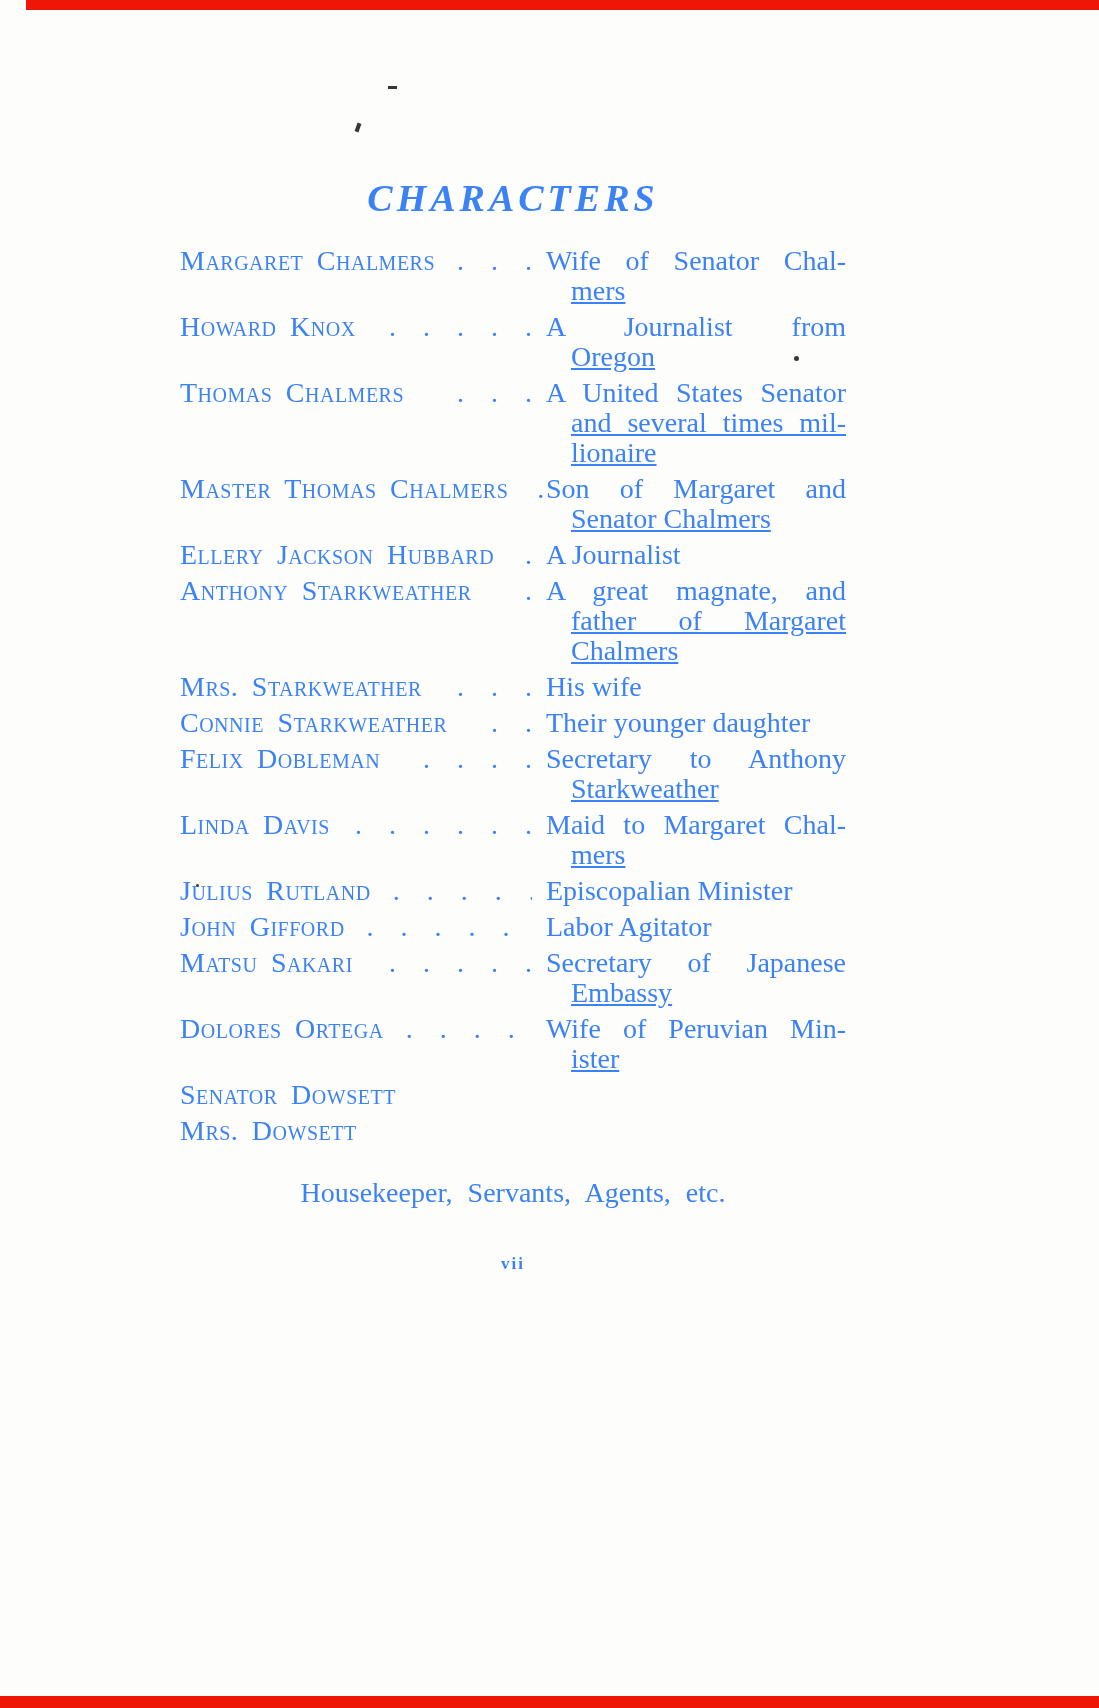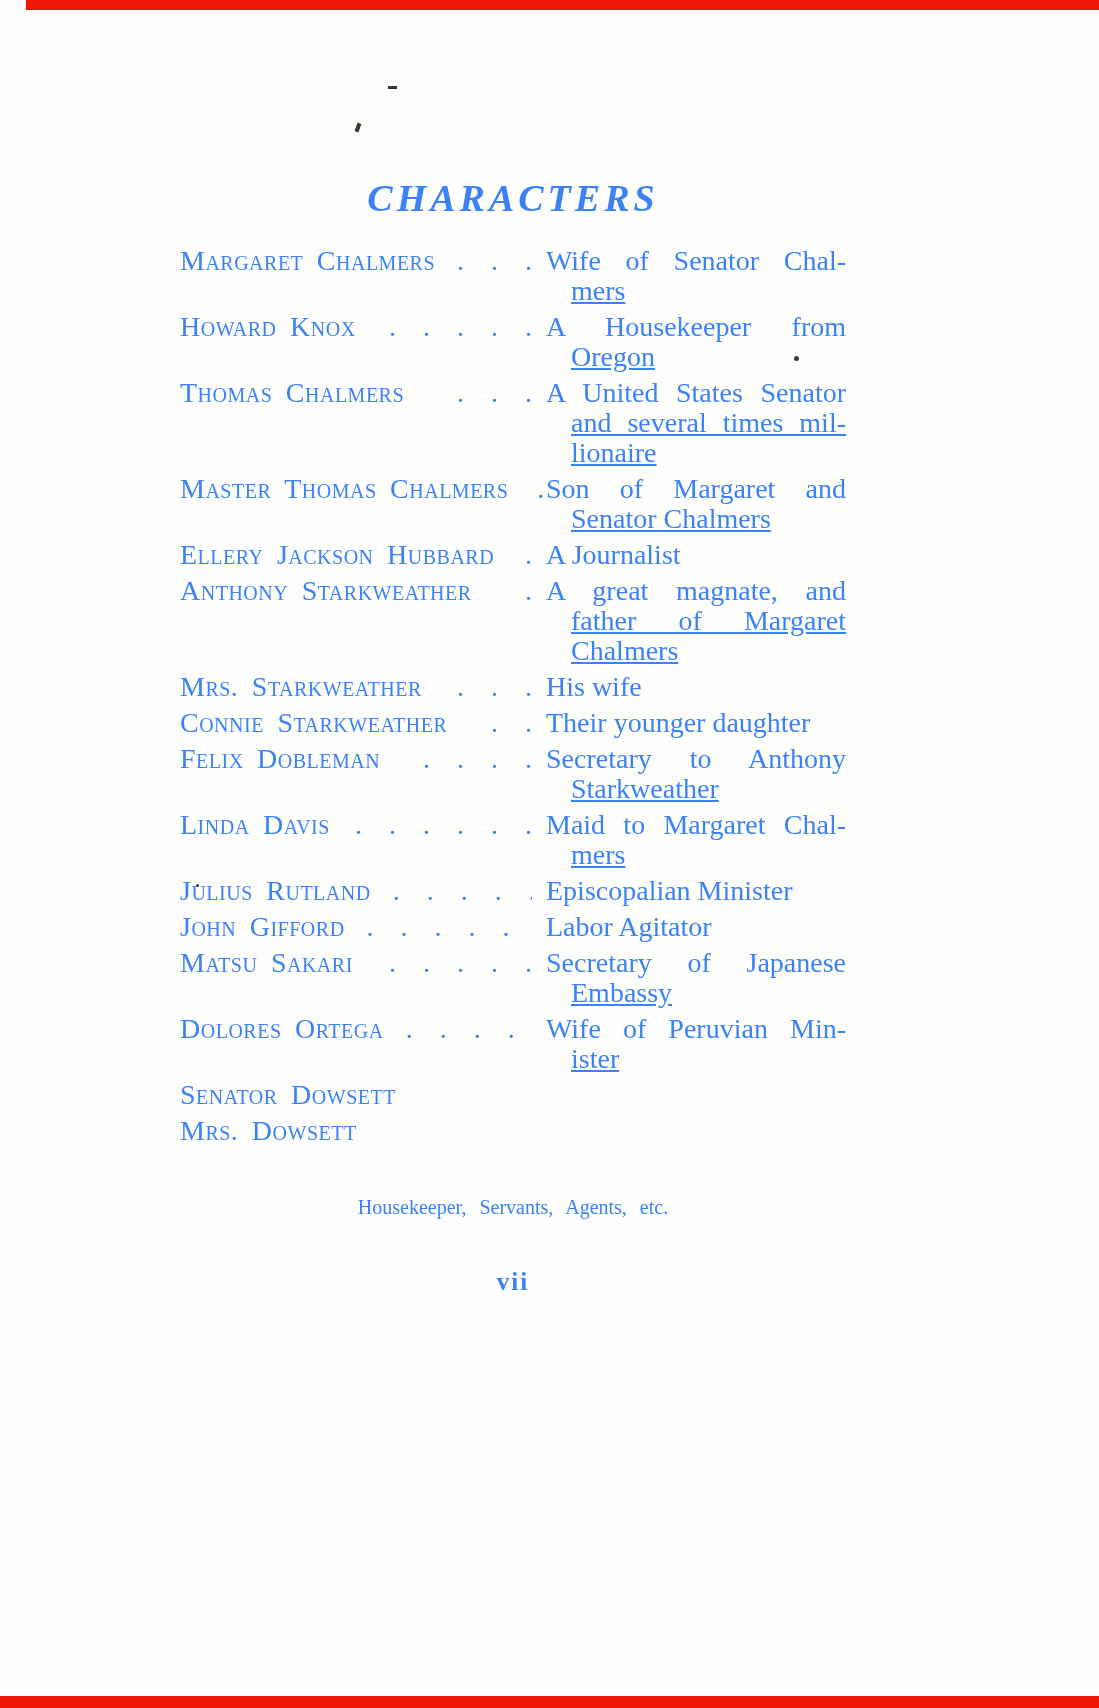--- a/index.html
+++ b/index.html
@@ -50,30 +50,30 @@
     word-spacing: 20px;
     white-space: nowrap;
     overflow: hidden;
   }
   .desc { width: 300px; margin-left: 14px; }
   .dline { }
   .dline + .dline { padding-left: 25px; text-decoration: underline; }
   .dline.j { text-align: justify; text-align-last: justify; }
 
   .footer-note {
-    margin-top: 46px;
+    margin-top: 32px;
     text-align: center;
-    font-size: 20px;
+    font-size: 28px;
     line-height: 30px;
     word-spacing: 8px;
   }
   .page-number {
     margin-top: 46px;
     text-align: center;
-    font-size: 25px;
+    font-size: 17px;
     font-weight: 700;
     letter-spacing: 2px;
   }
 </style>
 </head>
 <body>
 
 <div class="page">
 
   <div class="scan-bar top" style="background: rgb(238, 22, 6);"></div>
@@ -100,21 +100,21 @@
           <div class="dline"></div>
         </div>
       </div>
 
       <div class="crow">
         <div class="ncol">
           <span class="cname">Howard Knox</span>
           <span class="dots">. . . . .</span>
         </div>
         <div class="desc">
-          <div class="dline j">A Housekeeper from</div>
+          <div class="dline j">A Journalist from</div>
           <div class="dline">Oregon</div>
           <div class="dline"></div>
         </div>
       </div>
 
       <div class="crow">
         <div class="ncol">
           <span class="cname">Thomas Chalmers</span>
           <span class="dots">. . .</span>
         </div>

